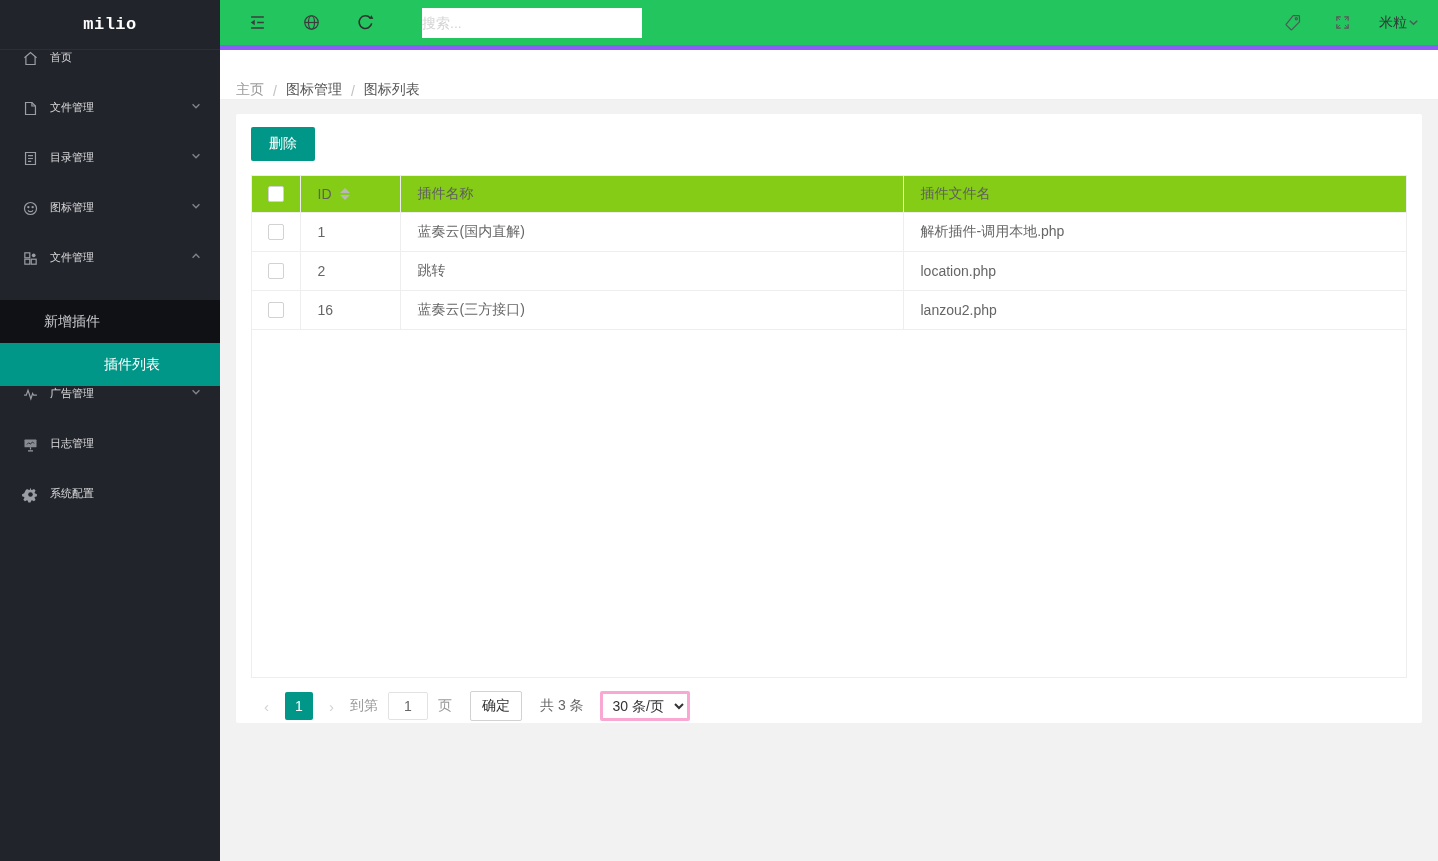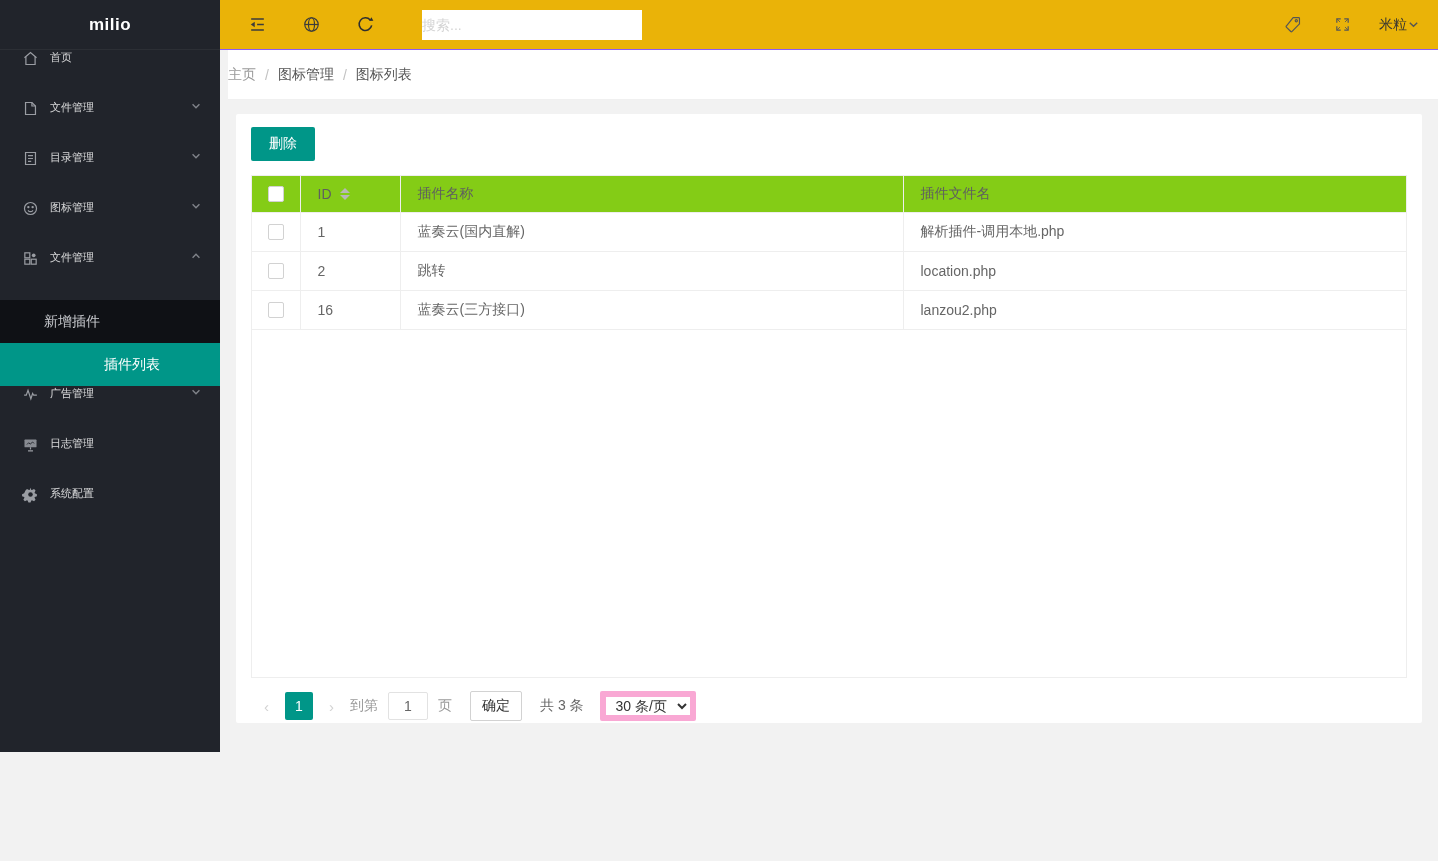--- a/index.html
+++ b/index.html
@@ -1,51 +1,51 @@
 <!DOCTYPE html>
 <html><head>
 <meta charset="utf-8">
 <style>
   * { margin:0; padding:0; box-sizing:border-box; }
   html,body { width:1438px; height:861px; overflow:hidden;
     font-family:"Liberation Sans","DejaVu Sans",sans-serif; background:#f2f2f2; }
 
   
-  .sidebar { position:fixed; left:0; top:0; width:220px; height:752px;
-    background:#21242b; z-index:10; }
+  .sidebar { position:fixed; left:0; top:0; width:220px; height:861px;
+    background:#21242b; z-index:10;font-family:Liberation Mono, monospace; }
   .logo { height:50px; line-height:50px; text-align:center; color:#fff;
     font-size:17px; font-weight:600; letter-spacing:.5px;
     border-bottom:1px solid rgba(255,255,255,.05); }
   .menu-item { height:50px; display:flex; align-items:flex-start;
     padding:0 18px 0 22px; color:rgba(255,255,255,.82); font-size:11px;
     cursor:pointer; position:relative; }
   .menu-item .mi-icon { width:17px; height:17px; margin-right:11px;
     display:inline-flex; opacity:.75; flex:0 0 17px; }
   .menu-item .chev { margin-left:auto; opacity:.55; display:inline-flex; }
   .submenu { background:#0f1115; }
   .submenu-item { height:43px; display:flex; align-items:center;
     padding-left:44px; font-size:14px; color:#c8cace; cursor:pointer; }
   .submenu-item.active { background:#009688; color:#fff;justify-content:center; }
 
   
   .main { margin-left:220px; }
-  .topbar { height:50px; background:#eab308; display:flex; align-items:center;
-    border-bottom:1px solid #8b5cf6; padding:0 14px 0 10px; }
+  .topbar { height:50px; background:#22c55e; display:flex; align-items:center;
+    border-bottom:5px solid #8b5cf6; padding:0 14px 0 10px; }
   .tb-btn { width:54px; height:50px; display:flex; align-items:center;
     justify-content:center; cursor:pointer; }
   .search-input { border:none; outline:none; font-size:14px; color:#666;
     margin-left:30px; width:220px; height:30px; }
   .search-input::placeholder { color:#d4d4d4; }
   .tb-right { margin-left:auto; display:flex; align-items:center; }
   .tb-right .tb-btn { width:50px; }
   .user-box { display:flex; align-items:center; gap:0; padding:0 4px 0 12px;
     cursor:pointer; color:#333; font-size:14px; height:50px; }
 
-  .breadcrumb { height:50px; background:#fff; display:flex; align-items:center;
-    font-size:14px; border-bottom:1px solid #f0f0f0; gap:9px;margin-left:8px; }
+  .breadcrumb { height:50px; background:#fff; display:flex; align-items:flex-end;
+    padding-left:16px; font-size:14px; border-bottom:1px solid #f0f0f0; gap:9px; }
   .bc-muted { color:#999; cursor:pointer; }
   .bc-sep { color:#c2c2c2; }
   .bc-item { color:#555; }
 
   
   .content { padding:14px 16px; }
   .card { background:#fff; border-radius:2px; padding:13px 15px 16px;
     height:609px; }
   .btn-danger { background:#009688; color:#fff; border:none; border-radius:2px;
     height:34px; padding:0 18px; font-size:14px; cursor:pointer;
@@ -78,21 +78,21 @@
   .pg-cur { width:28px; height:28px; background:#009688; color:#fff;
     display:flex; align-items:center; justify-content:center; border-radius:2px;
     margin:0 6px; cursor:pointer; }
   .pg-label { margin:0 6px; color:#999; }
   .pg-input { width:40px; height:28px; border:1px solid #e2e2e2; border-radius:2px;
     text-align:center; font-size:14px; color:#666; outline:none; margin:0 4px; }
   .pg-confirm { height:30px; padding:0 11px; background:#fff;
     border:1px solid #d2d2d2; border-radius:2px; font-size:14px; color:#333;
     margin:0 8px 0 12px; cursor:pointer; font-family:inherit; }
   .pg-total { color:#666; margin:0 10px; }
-  .pg-size { height:30px; border:6px solid #f9a8d4; border-radius:2px;
+  .pg-size { height:30px; border:3px solid #f9a8d4; border-radius:2px;
     font-size:14px; color:#333; padding:0 6px; outline:none; background:#fff;
     margin-left:6px; font-family:inherit; }
 
   svg { display:block; }
 </style>
 </head>
 <body>
 
 <div class="sidebar">
   <div class="logo">milio</div>

